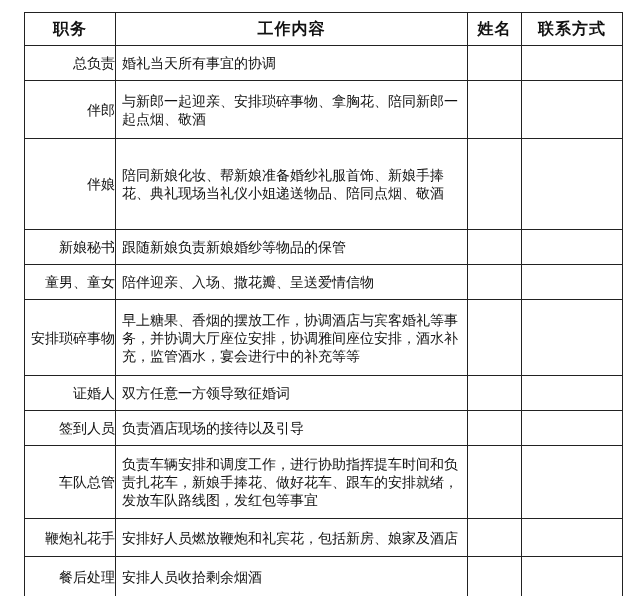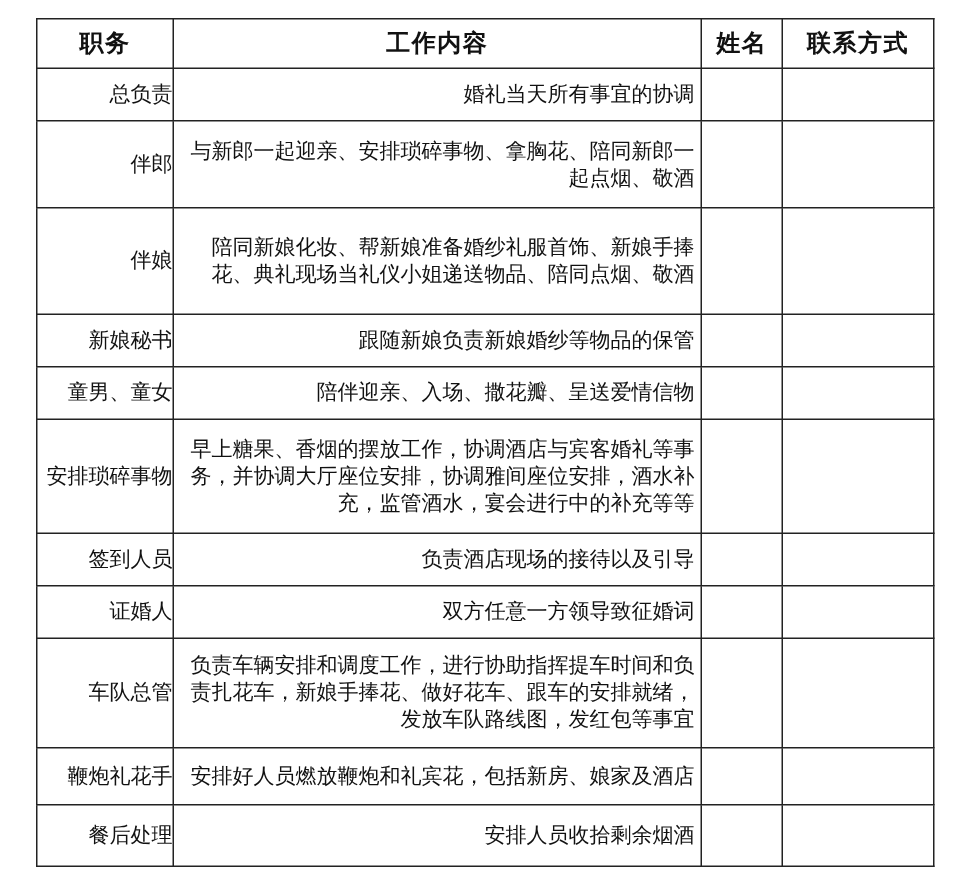--- a/index.html
+++ b/index.html
@@ -35,21 +35,21 @@
       font-size: 16px;
       height: 32px;
       text-align: center;
       font-family: "DejaVu Serif", serif;
       letter-spacing: 1px;
     }
     td.role {
       text-align: right;
     }
     td.content {
-      text-align: right;
+      text-align: left;
       padding: 0 4px 0 6px !important;
     }
     td.blank {
     }
   </style>
 </head>
 <body>
 
 <table class="duty-table">
   <colgroup>
@@ -72,21 +72,21 @@
         <td class="content">婚礼当天所有事宜的协调</td>
         <td class="blank"></td>
         <td class="blank"></td>
       </tr>
       <tr style="height: 58px; padding-left: 15px;">
         <td class="role">伴郎</td>
         <td class="content">与新郎一起迎亲、安排琐碎事物、拿胸花、陪同新郎一起点烟、敬酒</td>
         <td class="blank"></td>
         <td class="blank"></td>
       </tr>
-      <tr style="height: 71px;">
+      <tr style="height: 91px;">
         <td class="role">伴娘</td>
         <td class="content">陪同新娘化妆、帮新娘准备婚纱礼服首饰、新娘手捧花、典礼现场当礼仪小姐递送物品、陪同点烟、敬酒</td>
         <td class="blank"></td>
         <td class="blank"></td>
       </tr>
       <tr style="height: 35px;">
         <td class="role">新娘秘书</td>
         <td class="content">跟随新娘负责新娘婚纱等物品的保管</td>
         <td class="blank"></td>
         <td class="blank"></td>
@@ -97,28 +97,28 @@
         <td class="blank"></td>
         <td class="blank"></td>
       </tr>
       <tr style="height: 76px;">
         <td class="role">安排琐碎事物</td>
         <td class="content">早上糖果、香烟的摆放工作，协调酒店与宾客婚礼等事务，并协调大厅座位安排，协调雅间座位安排，酒水补充，监管酒水，宴会进行中的补充等等</td>
         <td class="blank"></td>
         <td class="blank"></td>
       </tr>
       <tr style="height: 35px;">
-        <td class="role">签到人员</td>
-        <td class="content">负责酒店现场的接待以及引导</td>
+        <td class="role">证婚人</td>
+        <td class="content">双方任意一方领导致征婚词</td>
         <td class="blank"></td>
         <td class="blank"></td>
       </tr>
       <tr style="height: 35px;">
-        <td class="role">证婚人</td>
-        <td class="content">双方任意一方领导致征婚词</td>
+        <td class="role">签到人员</td>
+        <td class="content">负责酒店现场的接待以及引导</td>
         <td class="blank"></td>
         <td class="blank"></td>
       </tr>
       <tr style="height: 73px;">
         <td class="role">车队总管</td>
         <td class="content">负责车辆安排和调度工作，进行协助指挥提车时间和负责扎花车，新娘手捧花、做好花车、跟车的安排就绪，发放车队路线图，发红包等事宜</td>
         <td class="blank"></td>
         <td class="blank"></td>
       </tr>
       <tr style="height: 38px; padding-left: 22px;">

